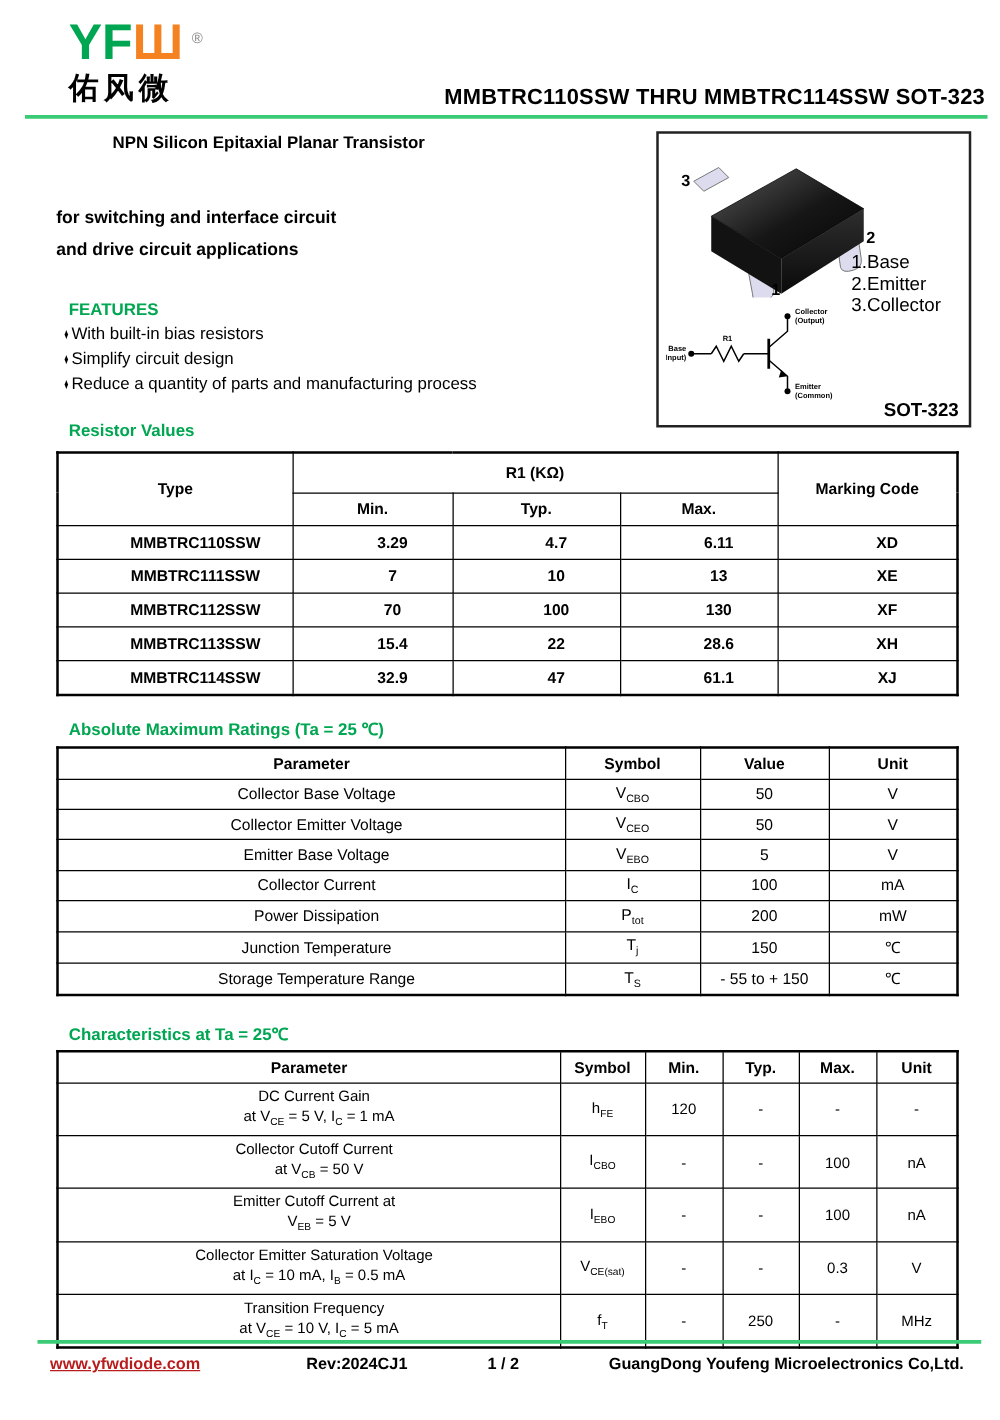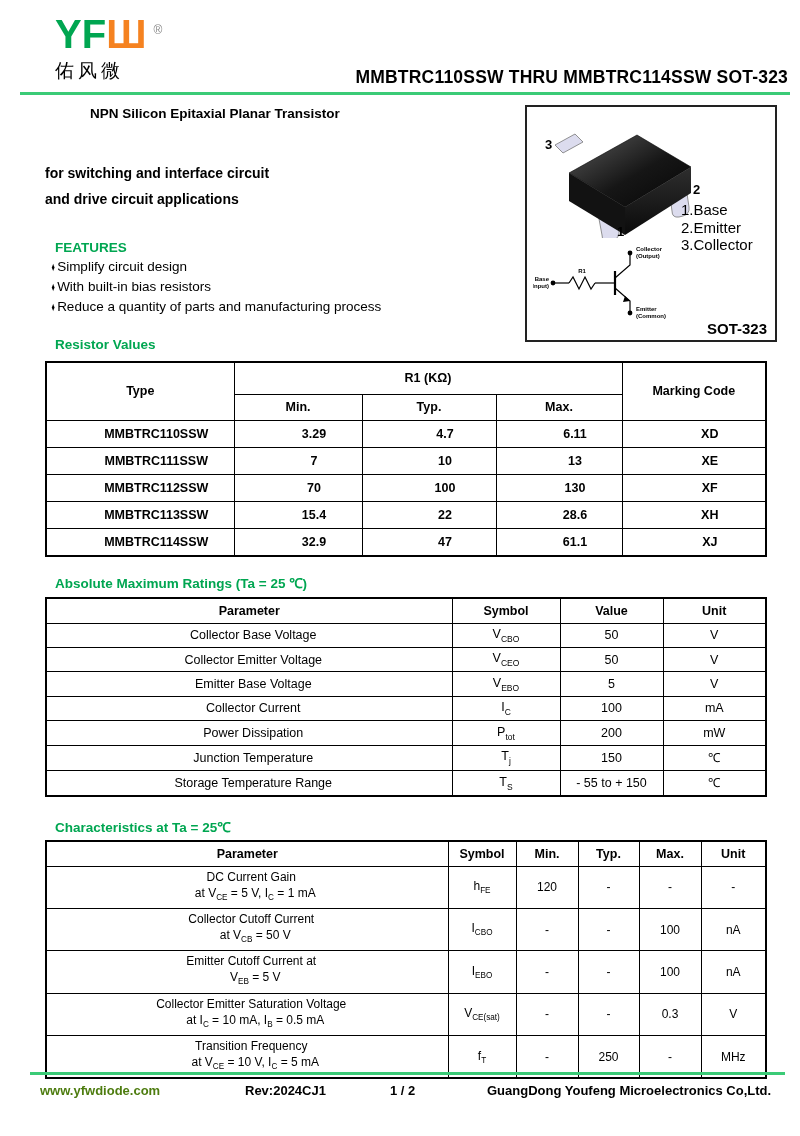--- a/index.html
+++ b/index.html
@@ -5,21 +5,21 @@
   html,body{margin:0;padding:0;background:#e8e8e8;}
   .page{position:relative;width:800px;height:1136px;background:#ffffff;
         font-family:"Liberation Sans",sans-serif;color:#000;overflow:hidden;margin:0 auto;}
 
   
   .logo{position:absolute;left:55px;top:12px;}
   .logo-text{font-size:40px;font-weight:bold;line-height:44px;letter-spacing:0px;position:relative;display:inline-block;}
   .logo-yf{color:#00A651;}
   .logo-w{color:#F58220;}
   .logo-reg{position:absolute;top:-4px;right:-16px;font-size:12px;color:#888;font-weight:normal;}
-  .logo-cn{font-size:19px;font-weight:normal;letter-spacing:4px;line-height:30px;}
+  .logo-cn{font-size:24px;font-weight:bold;letter-spacing:4px;line-height:30px;}
   .header-line{position:absolute;top:92px;left:20px;width:770px;height:3px;background:#3BCB77;}
   .doc-title{position:absolute;top:67px;right:12px;font-size:17.5px;font-weight:bold;letter-spacing:0.2px;padding-left:25px;}
 
   .subtitle{position:absolute;top:106px;left:45px;font-size:13.5px;font-weight:bold;margin-left:45px;}
   .desc{position:absolute;top:160px;left:45px;font-size:14px;line-height:26px;font-weight:bold;}
 
   .features{position:absolute;left:50px;top:240px;font-size:13.5px;}
   .features-h{color:#00A651;font-weight:bold;font-size:13.5px;margin-bottom:2px;margin-left:5px;}
   .feature-item{line-height:20px;}
   .bullet{display:inline-block;transform:scaleX(0.55);font-size:12px;margin-right:1px;}
@@ -49,21 +49,21 @@
   .amr-table td, .char-table td{font-weight:normal;}
   .amr-table th, .char-table th{font-size:12.5px;}
 
   .char-table{top:840px;width:720px;height:205px;font-size:12px;}
   .char-table td.param{font-size:12px;line-height:16px;padding-top:2px;padding-bottom:2px;vertical-align:top;}
   .char-table .p2{padding-left:8px;display:block;}
 
   
   .footer-line{position:absolute;top:1072px;left:30px;width:755px;height:3px;background:#3BCB77;}
   .ft{position:absolute;top:1083px;font-size:13px;font-weight:bold;}
-  .ft-url{left:40px;color:#4d7c0f;cursor:pointer;}
+  .ft-url{left:40px;color:#b91c1c;text-decoration:underline;cursor:pointer;}
   .ft-rev{left:245px;}
   .ft-page{left:390px;}
   .ft-co{left:487px;}
 </style>
 </head>
 <body>
 
 <div class="page">
 
   <div class="logo">
@@ -78,22 +78,22 @@
 
   <div class="subtitle">NPN Silicon Epitaxial Planar Transistor</div>
 
   <div class="desc">
     <div>for switching and interface circuit</div>
     <div>and drive circuit applications</div>
   </div>
 
   <div class="features">
     <div class="features-h">FEATURES</div>
+    <div class="feature-item"><span class="bullet">♦</span><span>With built-in bias resistors</span></div>
     <div class="feature-item"><span class="bullet">♦</span><span>Simplify circuit design</span></div>
-    <div class="feature-item"><span class="bullet">♦</span><span>With built-in bias resistors</span></div>
     <div class="feature-item"><span class="bullet">♦</span><span>Reduce a quantity of parts and manufacturing process</span></div>
   </div>
 
   <div class="pkg-box">
     <svg class="pkg-svg" width="175" height="125" viewBox="0 0 175 125">
       <defs>
         <linearGradient id="gtop" x1="0" y1="0" x2="1" y2="1">
           <stop offset="0" stop-color="#5a5a5a"></stop>
             <stop offset="0.55" stop-color="#161616"></stop>
             <stop offset="1" stop-color="#050505"></stop>

